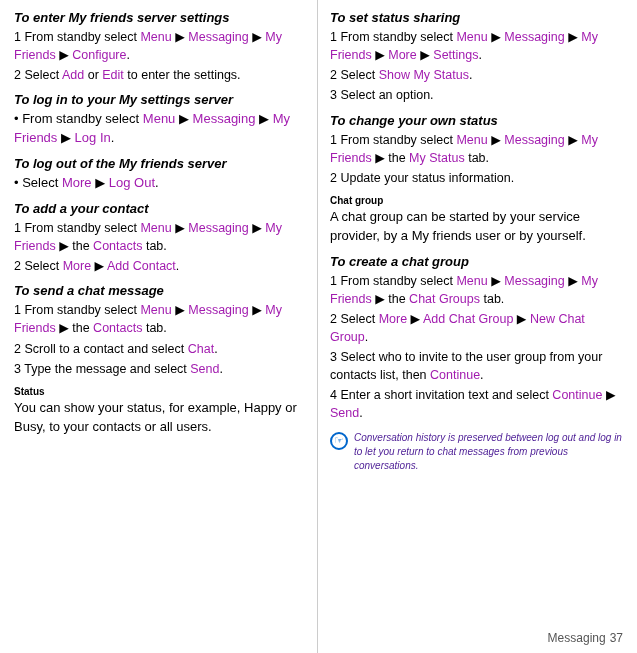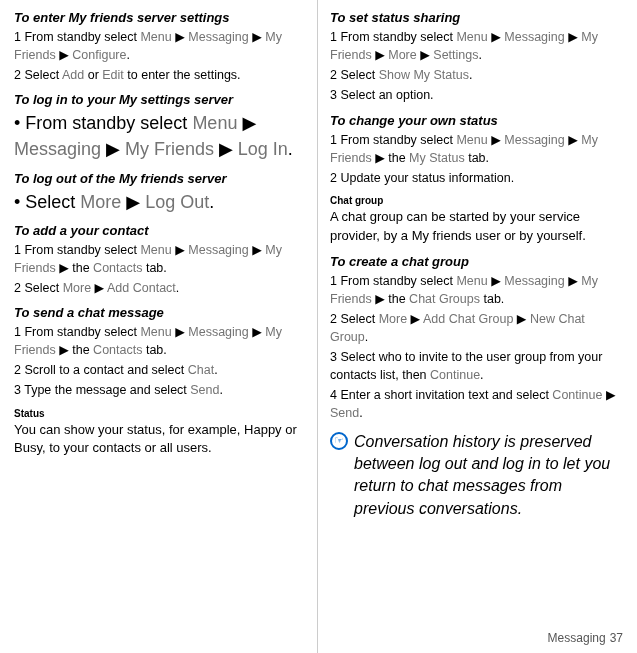--- a/index.html
+++ b/index.html
@@ -37,24 +37,24 @@
       margin-bottom: 2px;
       line-height: 1.45;
       font-size: 12.5px;
     }
     .step-num {
       font-size: 12.5px;
     }
     .bullet {
       margin-bottom: 2px;
       line-height: 1.45;
-      font-size: 18px;
+      font-size: 13px;
     }
     .highlight {
-      color: #737373;
+      color: #a21caf;
     }
     .section-block {
       margin-bottom: 8px;
     }
     .bold-heading {
       font-weight: bold;
       font-size: 10px;
       margin-bottom: 2px;
     }
     .normal-text {
@@ -75,24 +75,24 @@
       border-radius: 50%;
       display: flex;
       align-items: center;
       justify-content: center;
       font-size: 11px;
       color: #0066cc;
       flex-shrink: 0;
       margin-top: 1px;
     }
     .tip-text {
-      font-size: 16px;
+      font-size: 10px;
       font-style: italic;
       line-height: 1.4;
-      color: #000000;
+      color: #4c1d95;
     }
     .footer {
       position: absolute;
       bottom: 8px;
       right: 14px;
       font-size: 12px;
       color: #555;
     }
     .footer-page {
       display: flex;

